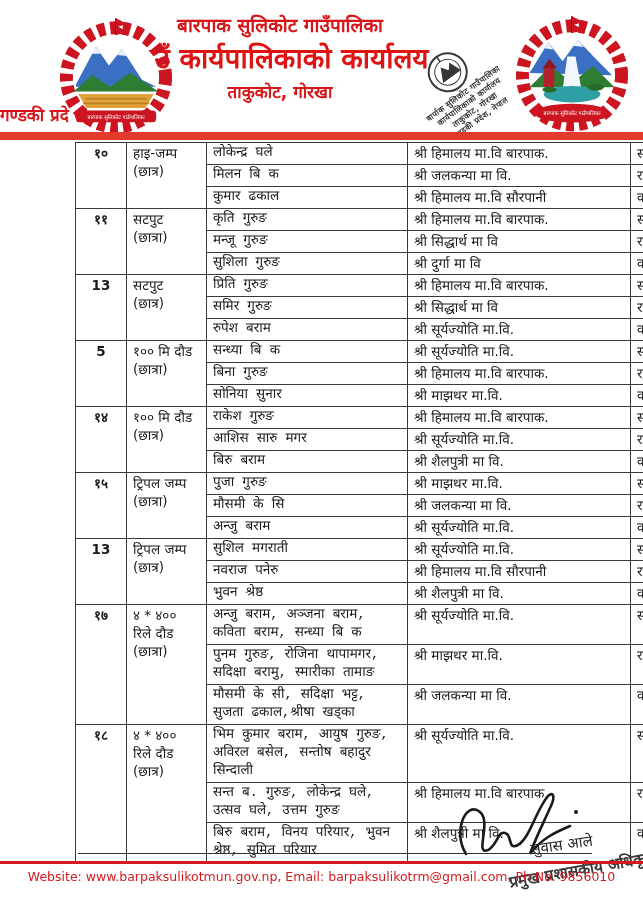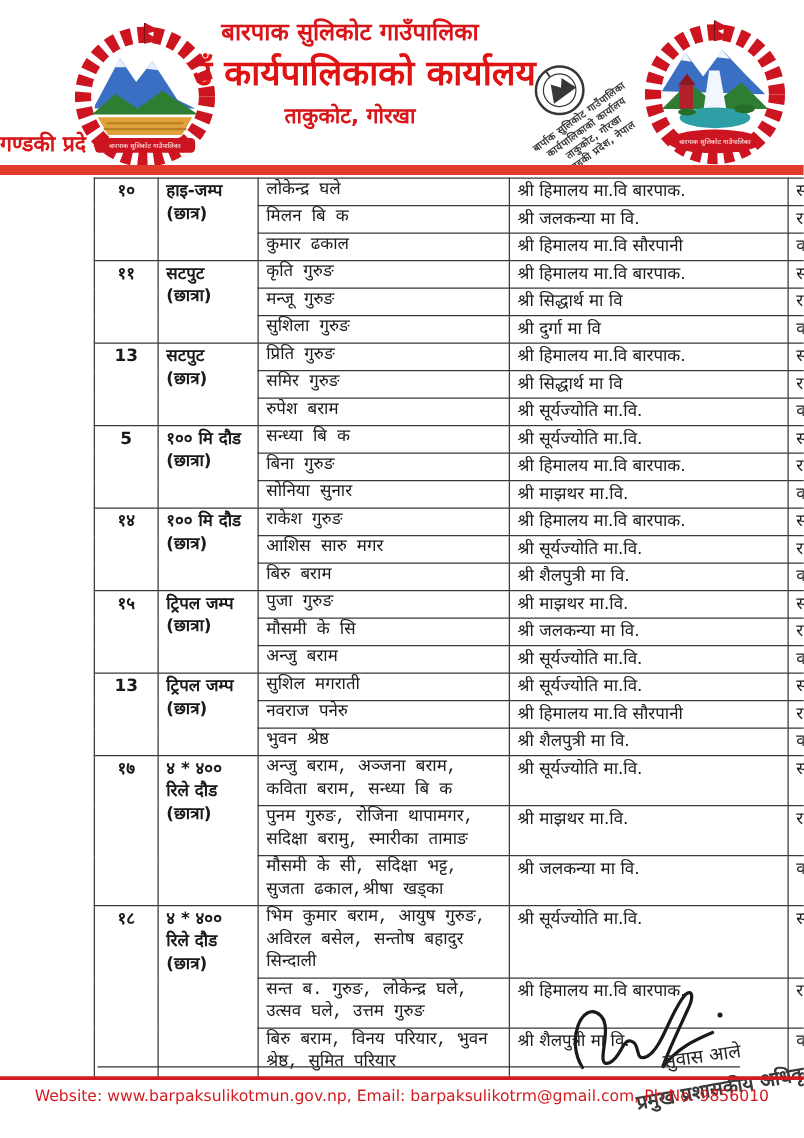--- a/index.html
+++ b/index.html
@@ -26,21 +26,21 @@
          display:flex;flex-direction:column;align-items:center;opacity:.88;}
   .stamp-line{font-size:8px;font-weight:bold;color:#1c1c1c;line-height:10px;
               white-space:nowrap;letter-spacing:.4px;}
 
   
   table.results{position:absolute;left:75px;top:142px;border-collapse:collapse;
                 table-layout:fixed;width:567px;}
   table.results td{border:1.5px solid #3a3a3a;vertical-align:top;
                    font-size:13.5px;line-height:18px;padding:1px 6px 2px;}
   td.c-sn{width:38px;font-weight:bold;text-align:center;}
-  td.c-event{width:67px;font-weight:bold;}
+  td.c-event{width:67px;font-weight:normal;}
   td.c-name{width:188px;font-family:Liberation Mono, monospace;}
   td.c-school{width:210px;}
   td.c-medal{width:64px;}
 
   
   .sig-svg{left:450px;top:788px;}
   .sig-name{left:530px;top:834px;font-size:15px;color:#222;
             transform:rotate(-8deg);white-space:nowrap;}
   .sig-title{left:508px;top:858px;font-size:15.5px;font-weight:bold;color:#3a3a3a;
              transform:rotate(-10deg);white-space:nowrap;}

